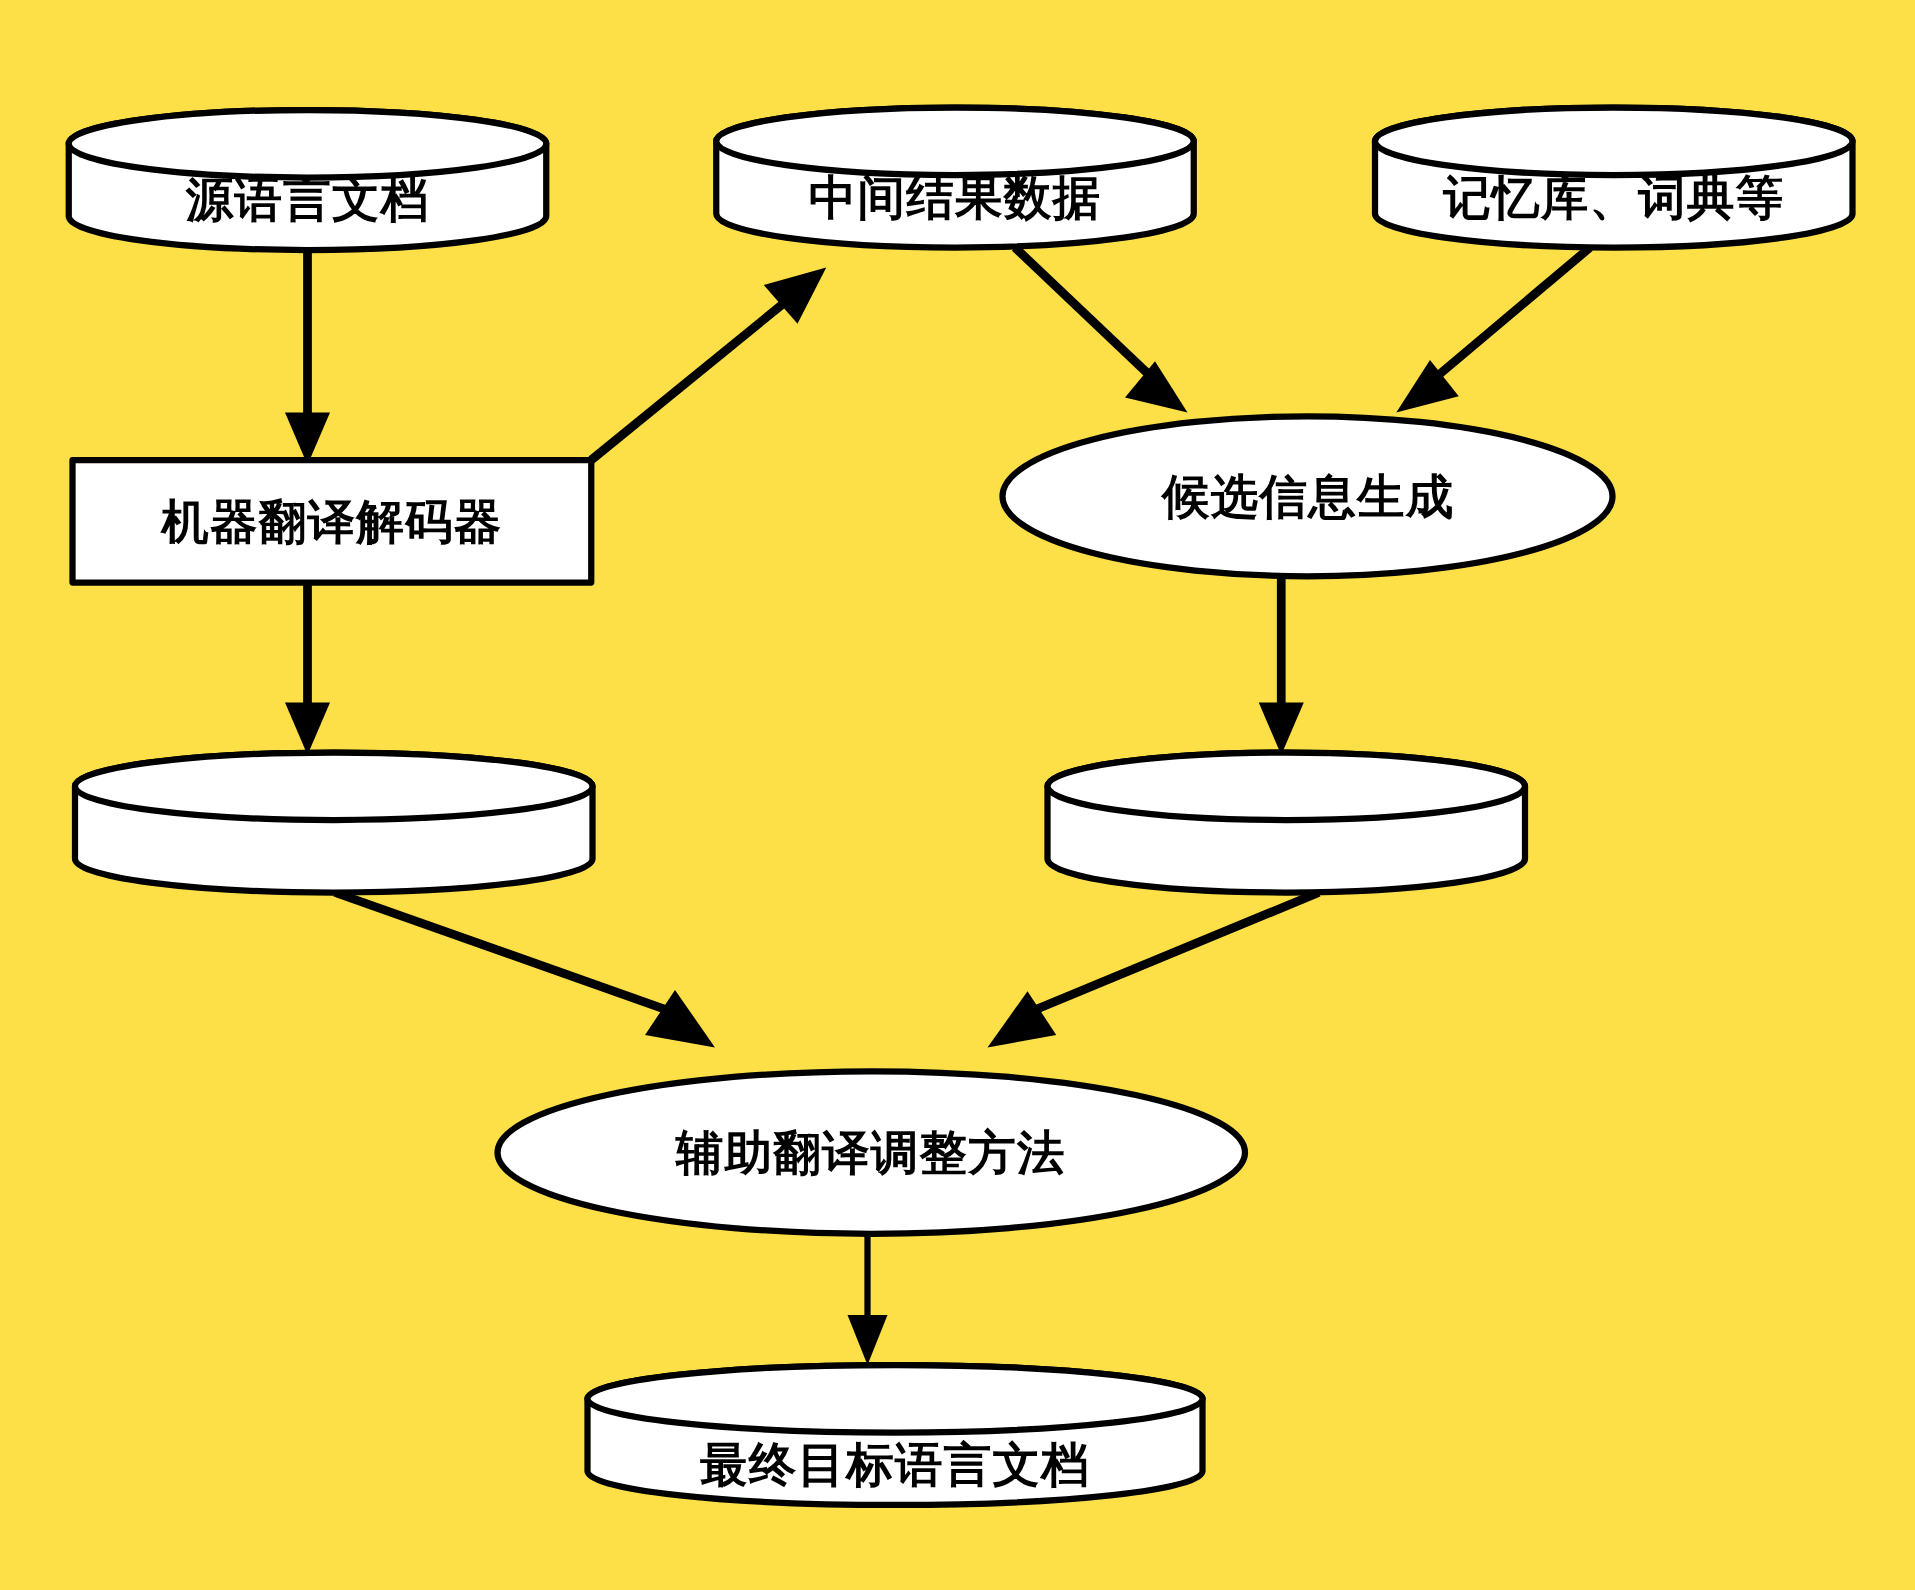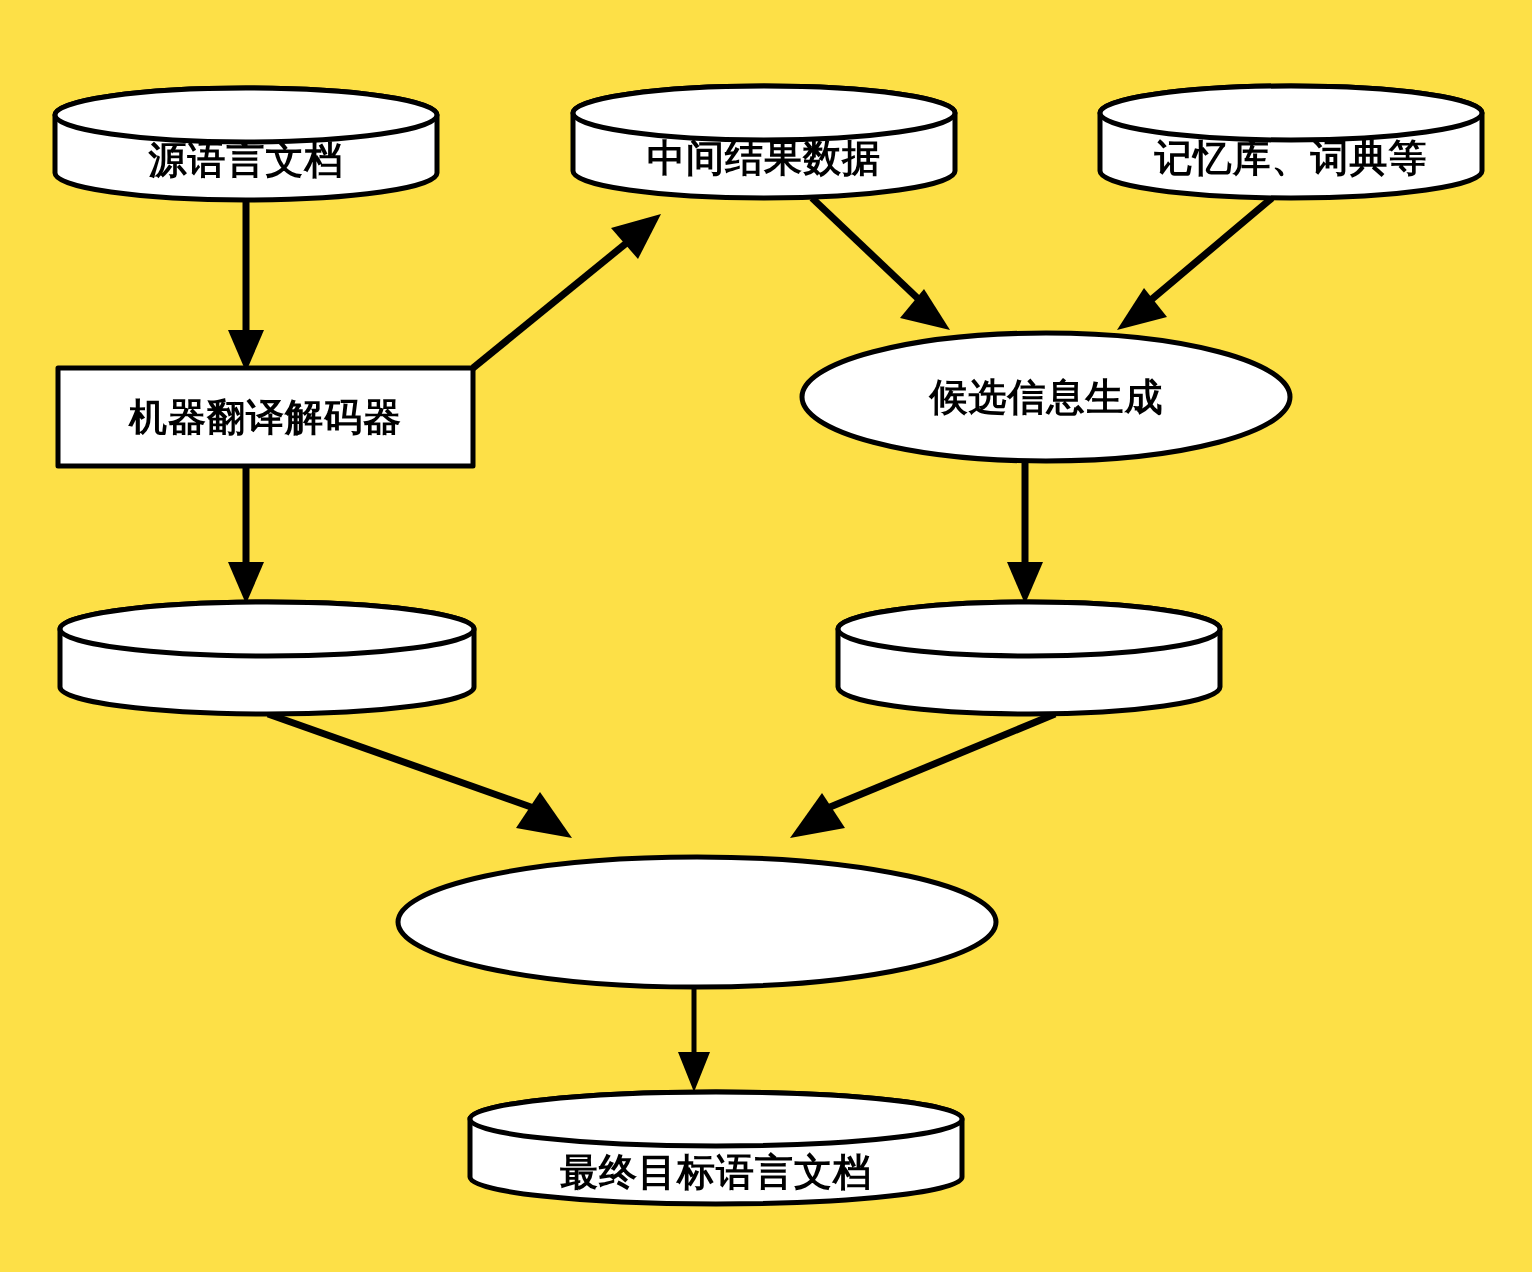--- a/index.html
+++ b/index.html
@@ -168,16 +168,17 @@
   <div class="node-label" style="left:573px; top:118px; width:382px; height:80px;">中间结果数据</div>
 
   <div class="node-label" style="left:1100px; top:118px; width:382px; height:80px;">记忆库、词典等</div>
 
   <div class="node-label" style="left:58px; top:368px; width:415px; height:98px;">机器翻译解码器</div>
 
   <div class="node-label" style="left:803px; top:333px; width:487px; height:128px;">候选信息生成</div>
 
 
 
+  <div class="node-label" style="left:398px; top:857px; width:597px; height:130px;">辅助翻译调整方法</div>
 
   <div class="node-label" style="left:470px; top:1132px; width:492px; height:80px;">最终目标语言文档</div>
 
 </div>
 
 </body></html>

